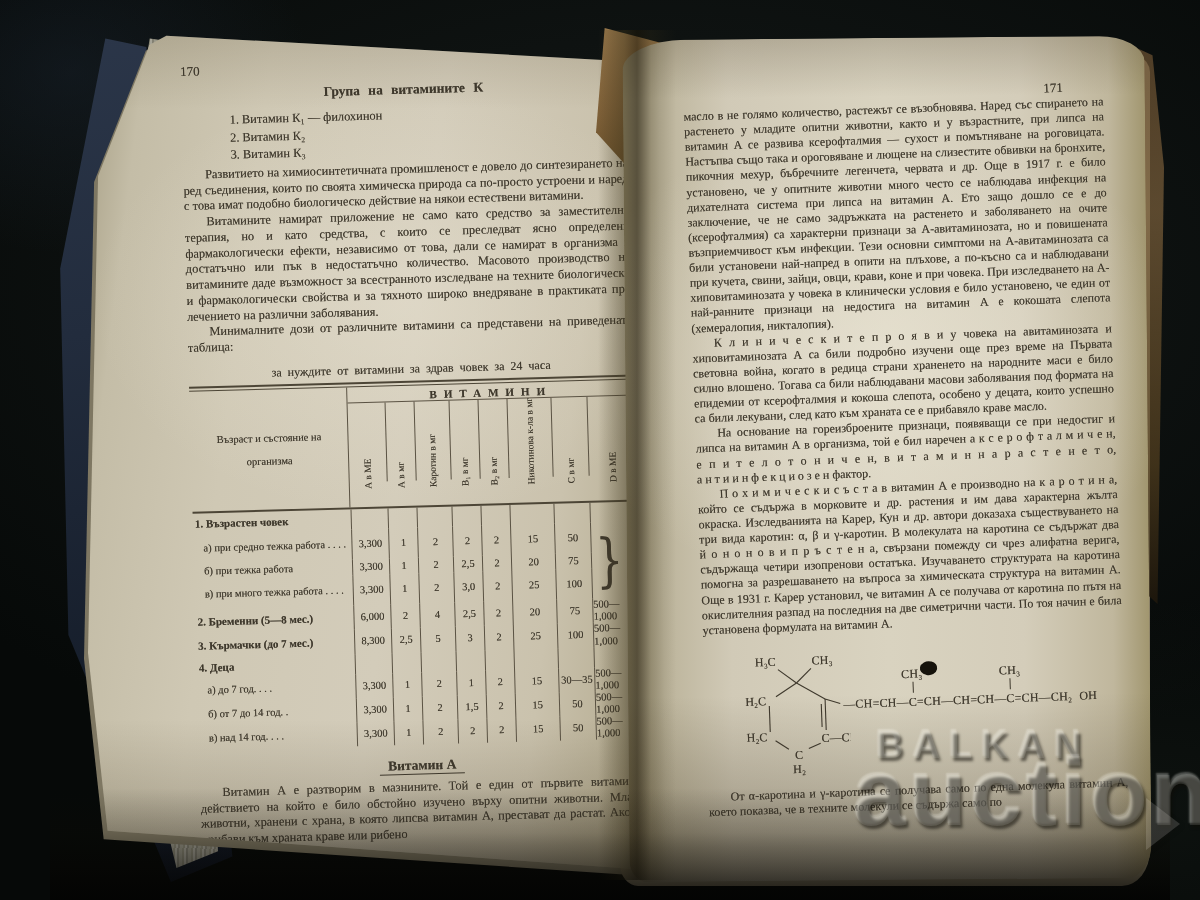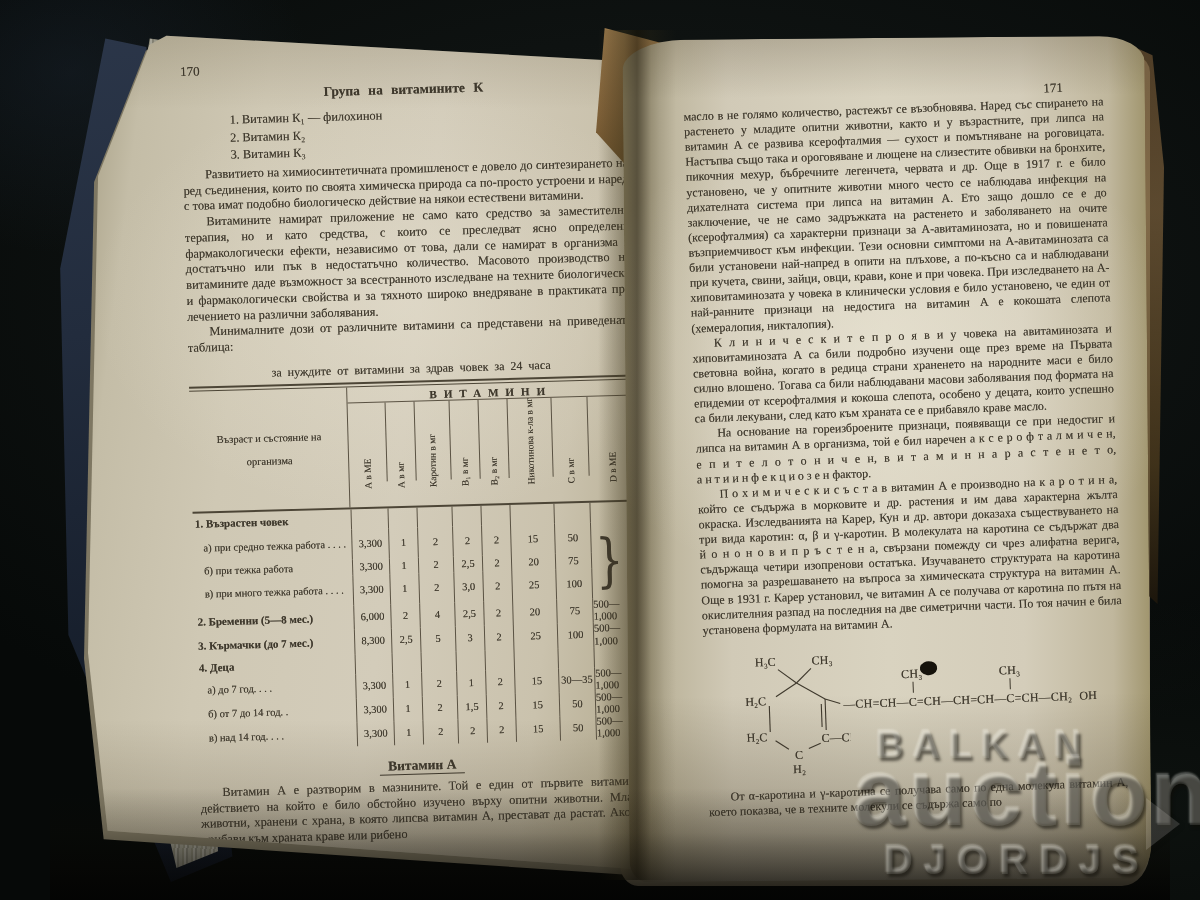--- a/index.html
+++ b/index.html
@@ -324,15 +324,14 @@
 
       <p class="para">От α-каротина и γ-каротина се получава само по една молекула витамин А, което показва, че в техните молекули се съдържа само по</p>
     </div>
   </div>
 
   <div class="gutter"></div>
   <div class="bottom-shade"></div>
 
   <div class="wm wm-balkan">BALKAN</div>
   <div class="wm wm-auction">auction</div>
-  <div class="wm wm-djordjs">DJORDJS</div>
   <div class="wm-tri"></div>
 </div>
 
 </body></html>

